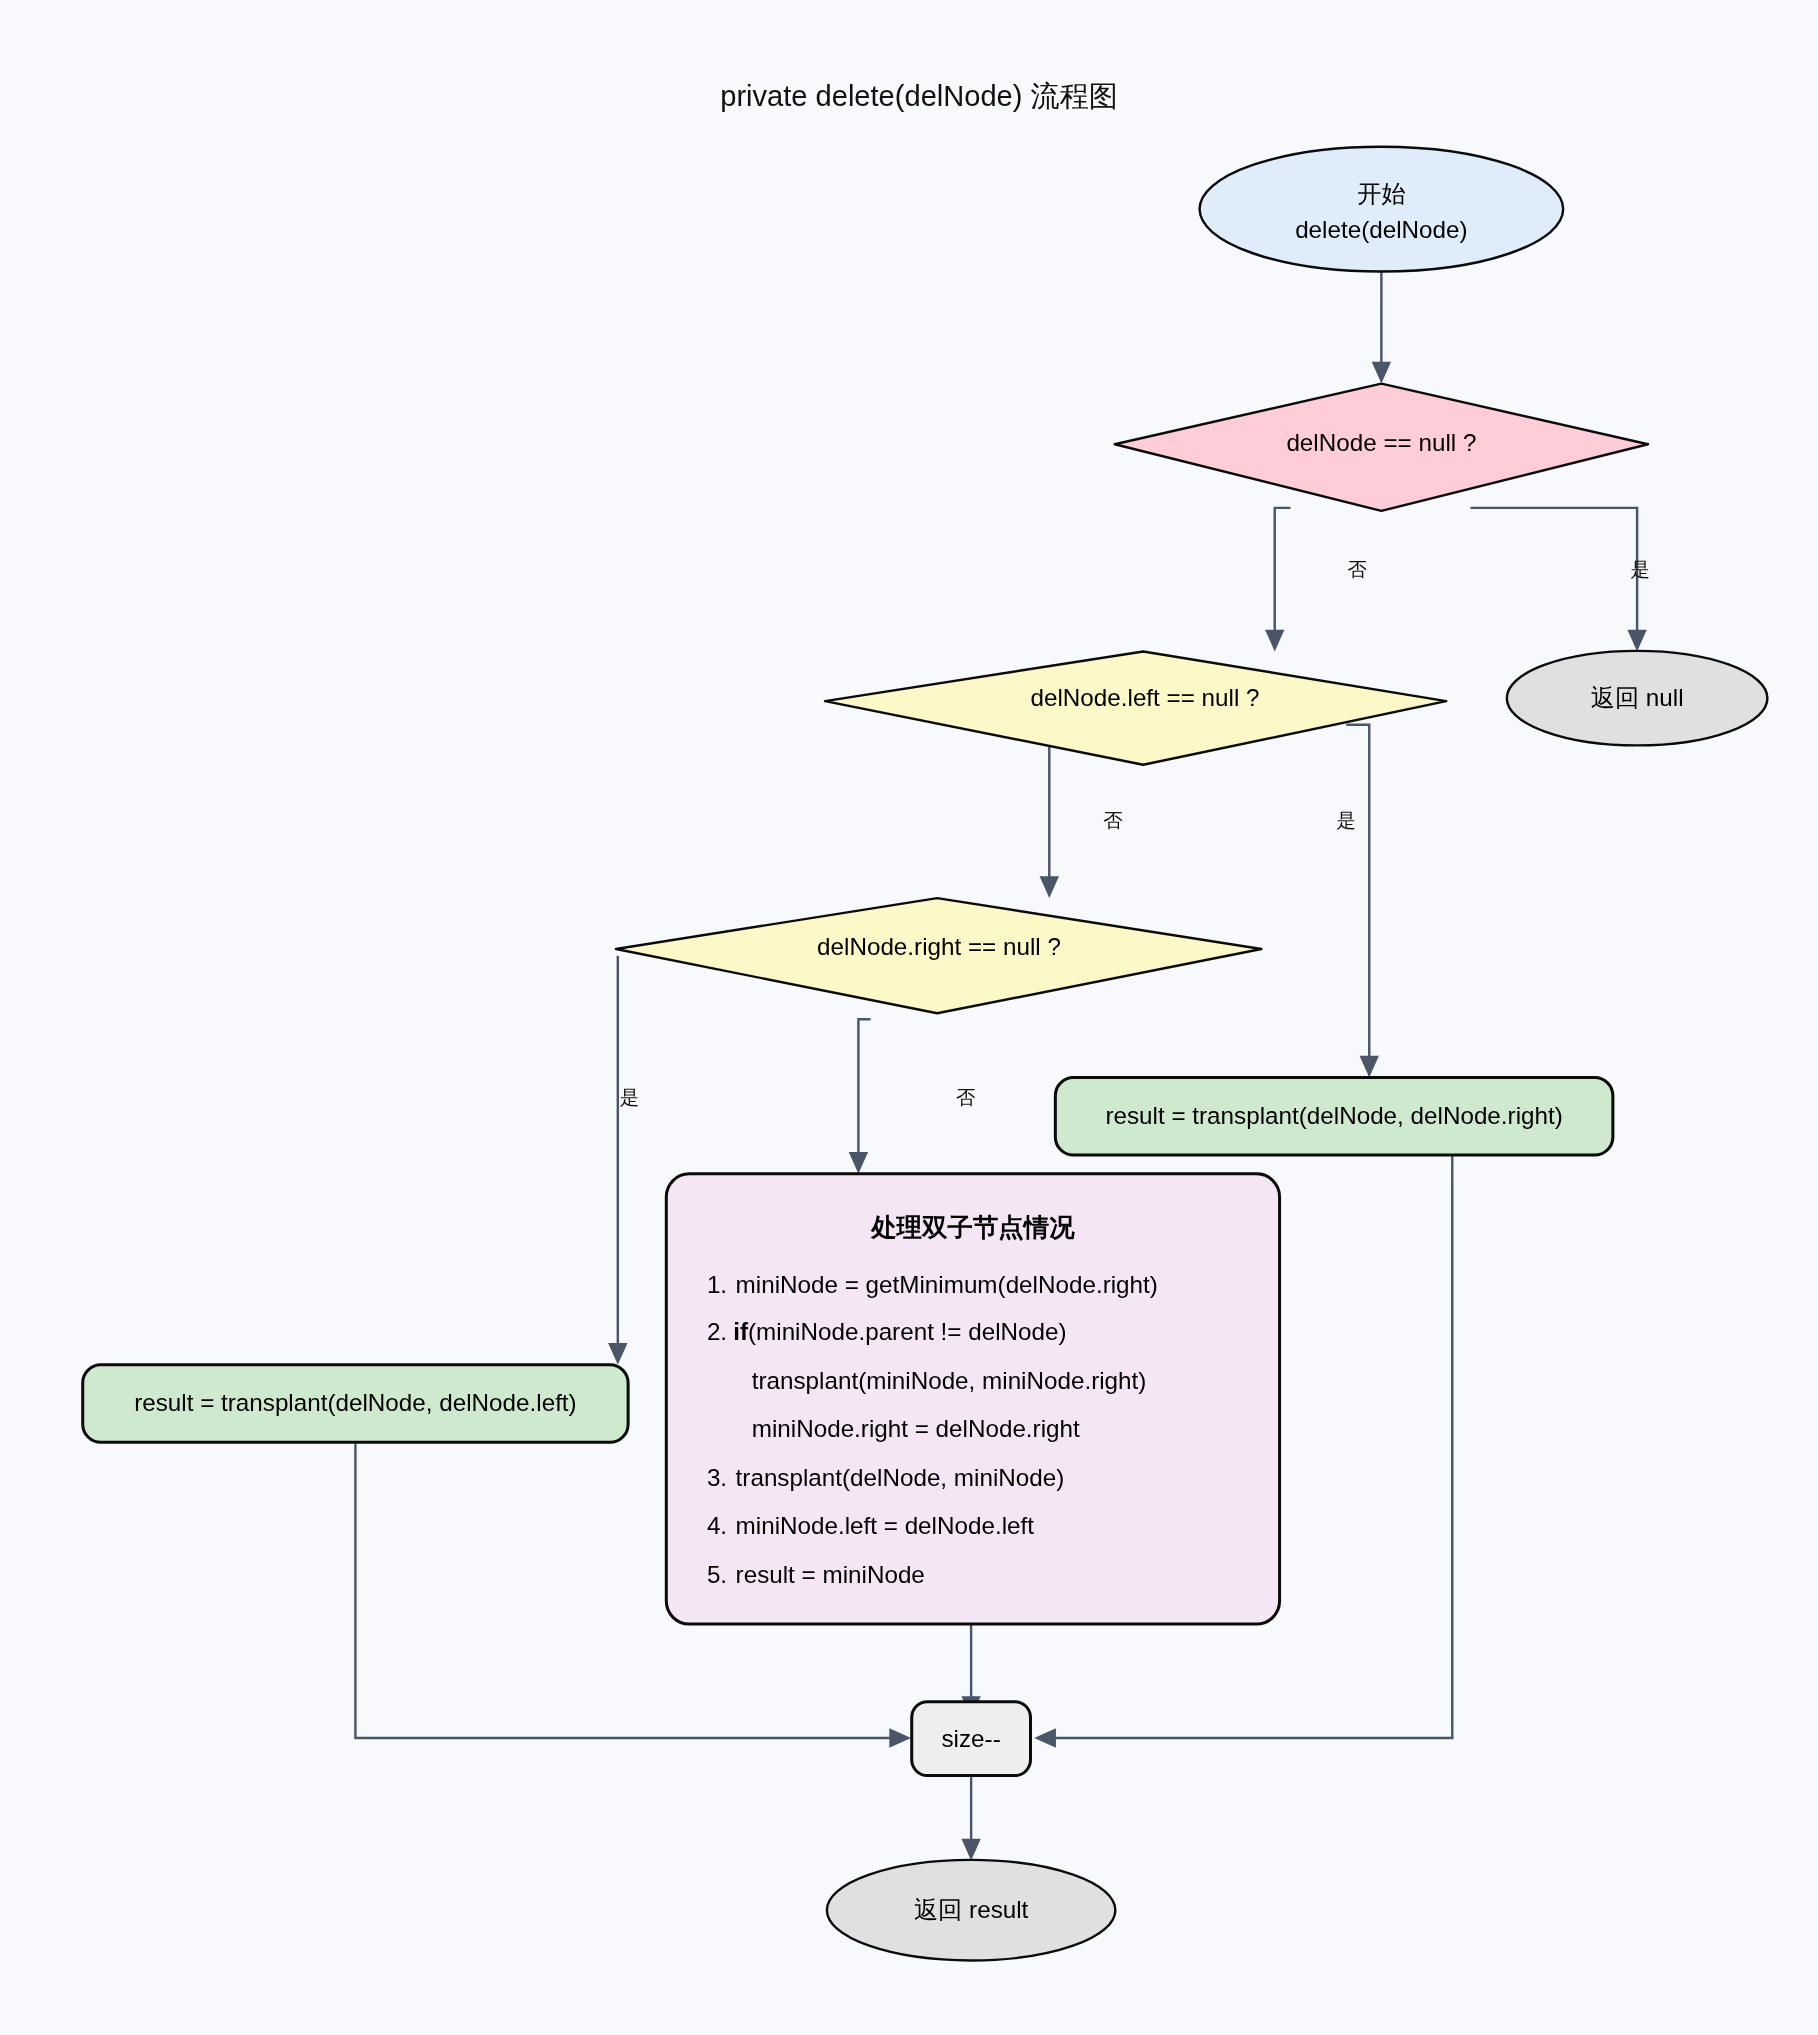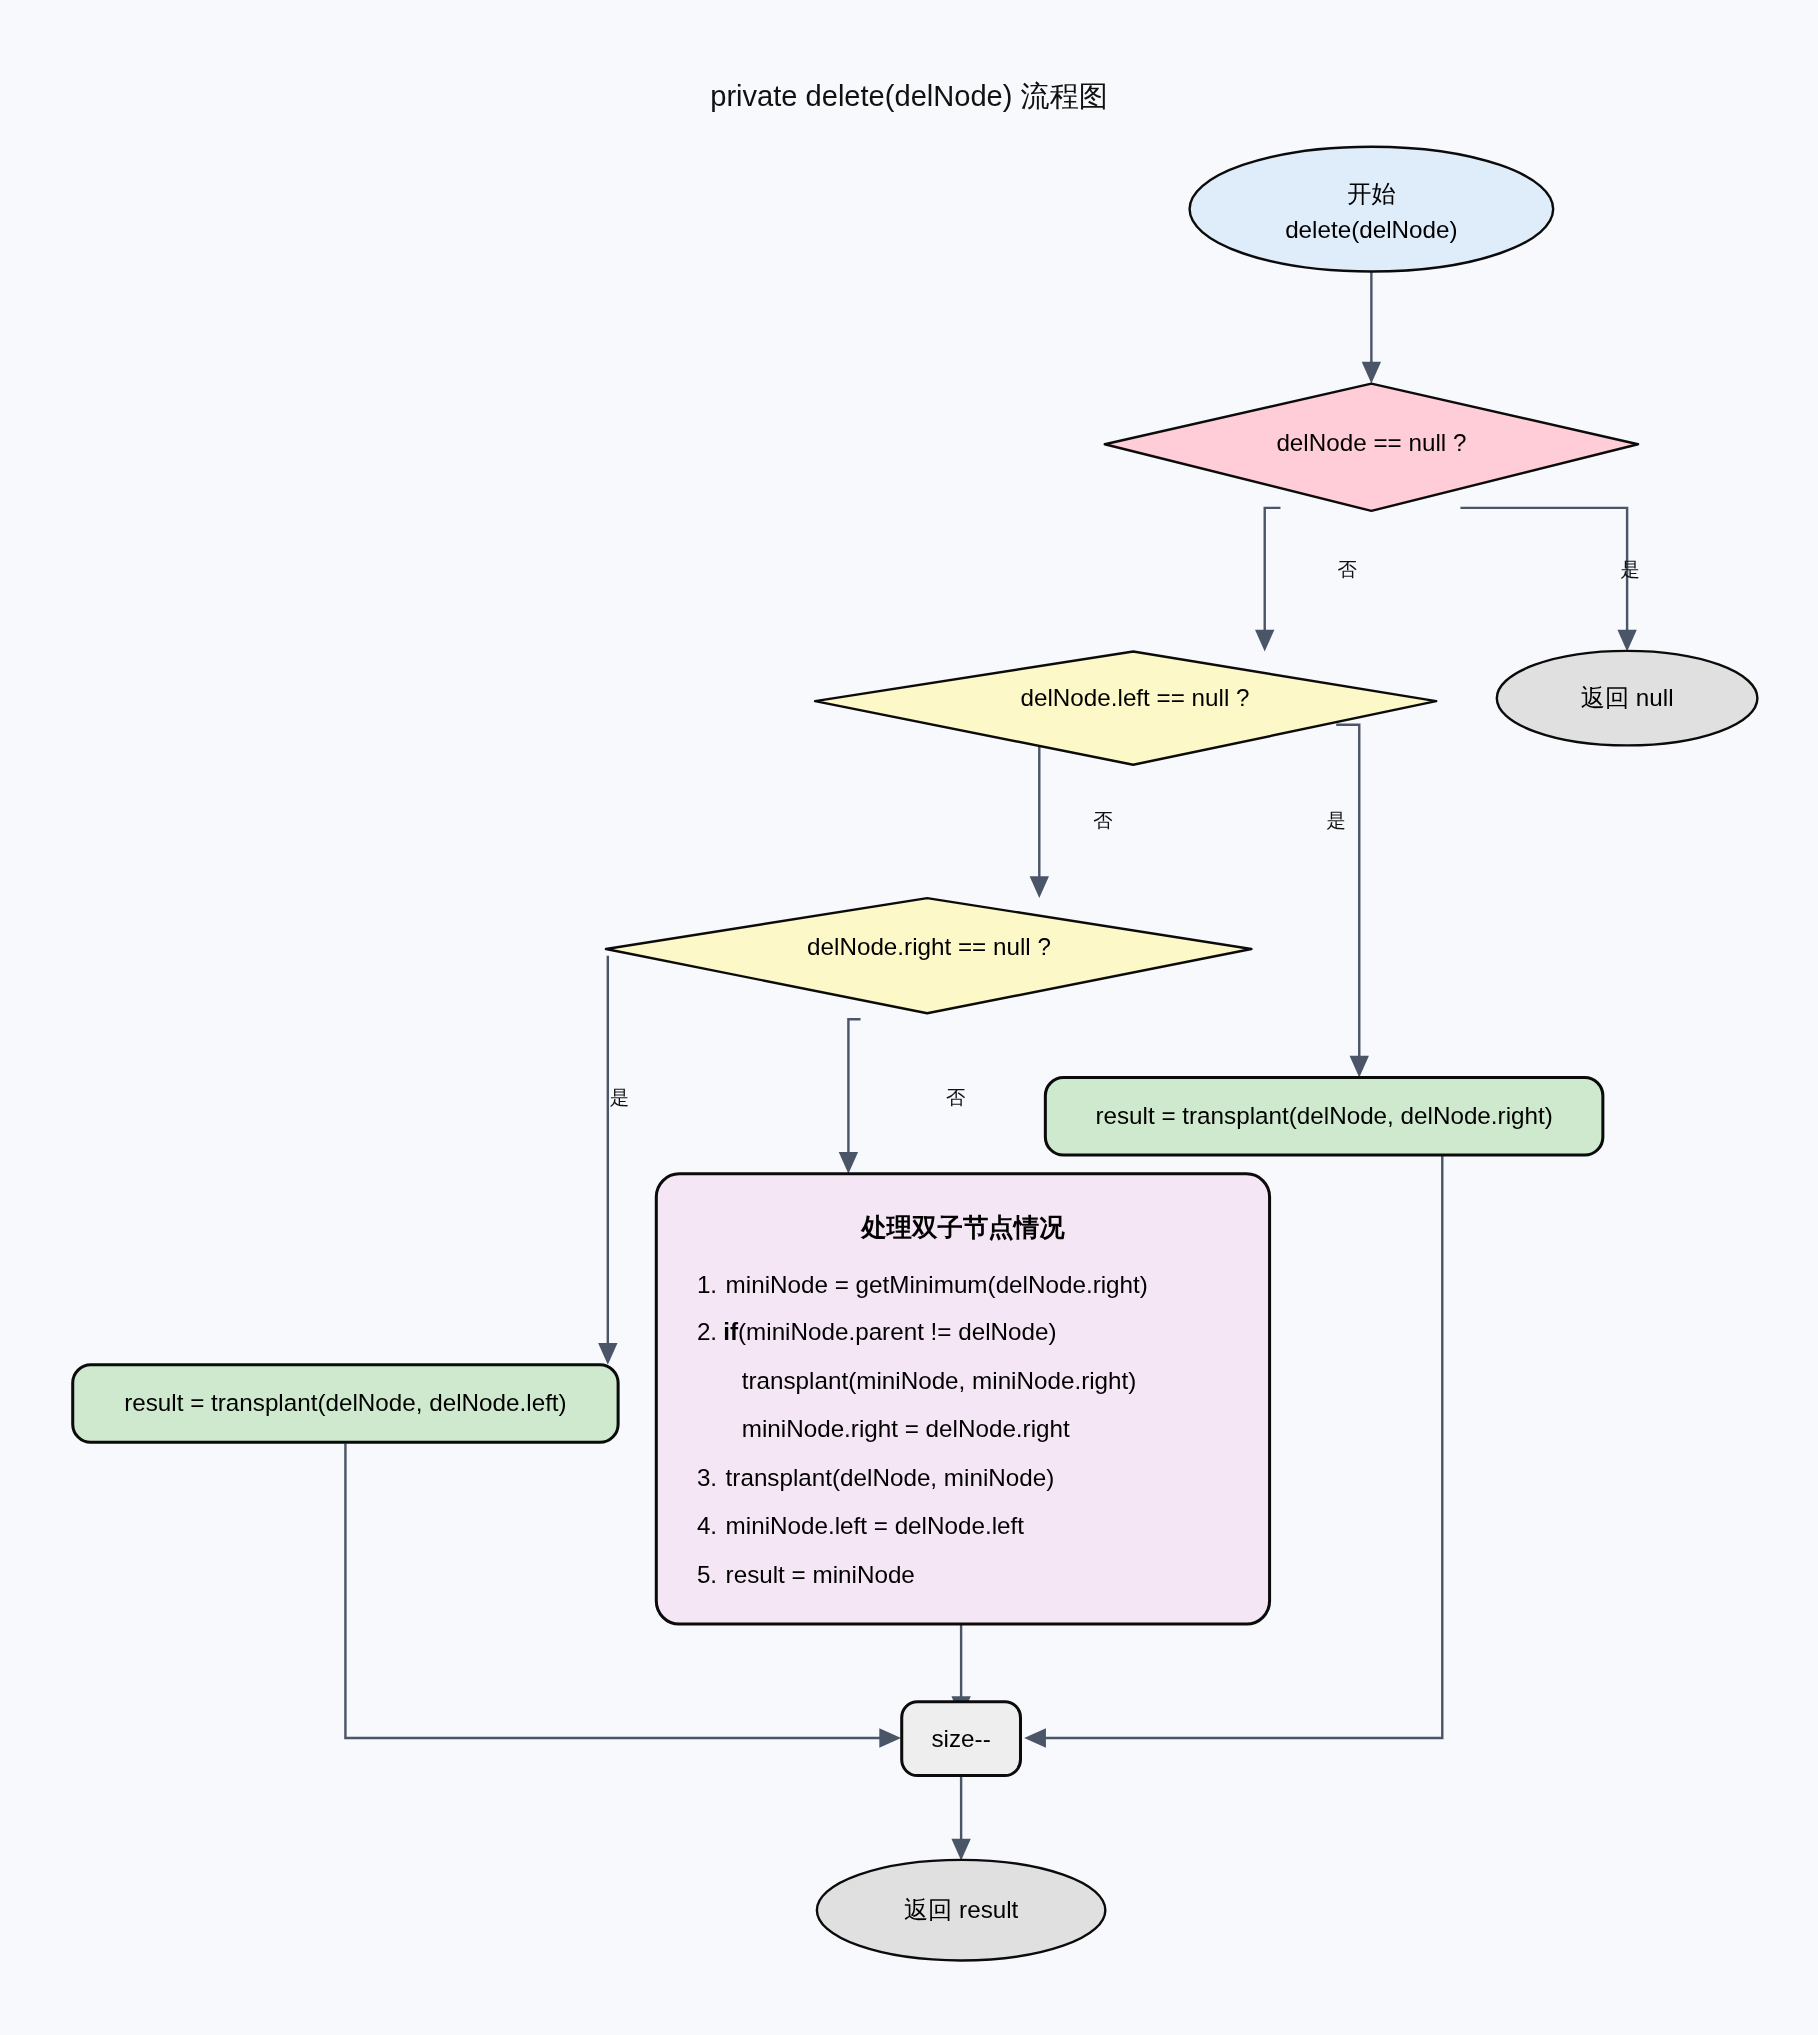--- a/index.html
+++ b/index.html
@@ -11,20 +11,21 @@
     width: 1818px;
     height: 2035px;
     font-family: "Liberation Sans", "DejaVu Sans", sans-serif;
     overflow: hidden;
   }
   #chart-root {
     position: relative;
     width: 1437px;
     height: 2035px;
     background: #f7f9fc;
+    margin-left: 10px;
   }
   svg.flow {
     display: block;
     width: 1818px;
     height: 2035px;
   }
   .node-shape {
     stroke: #0b0b0b;
     stroke-width: 4;
   }

